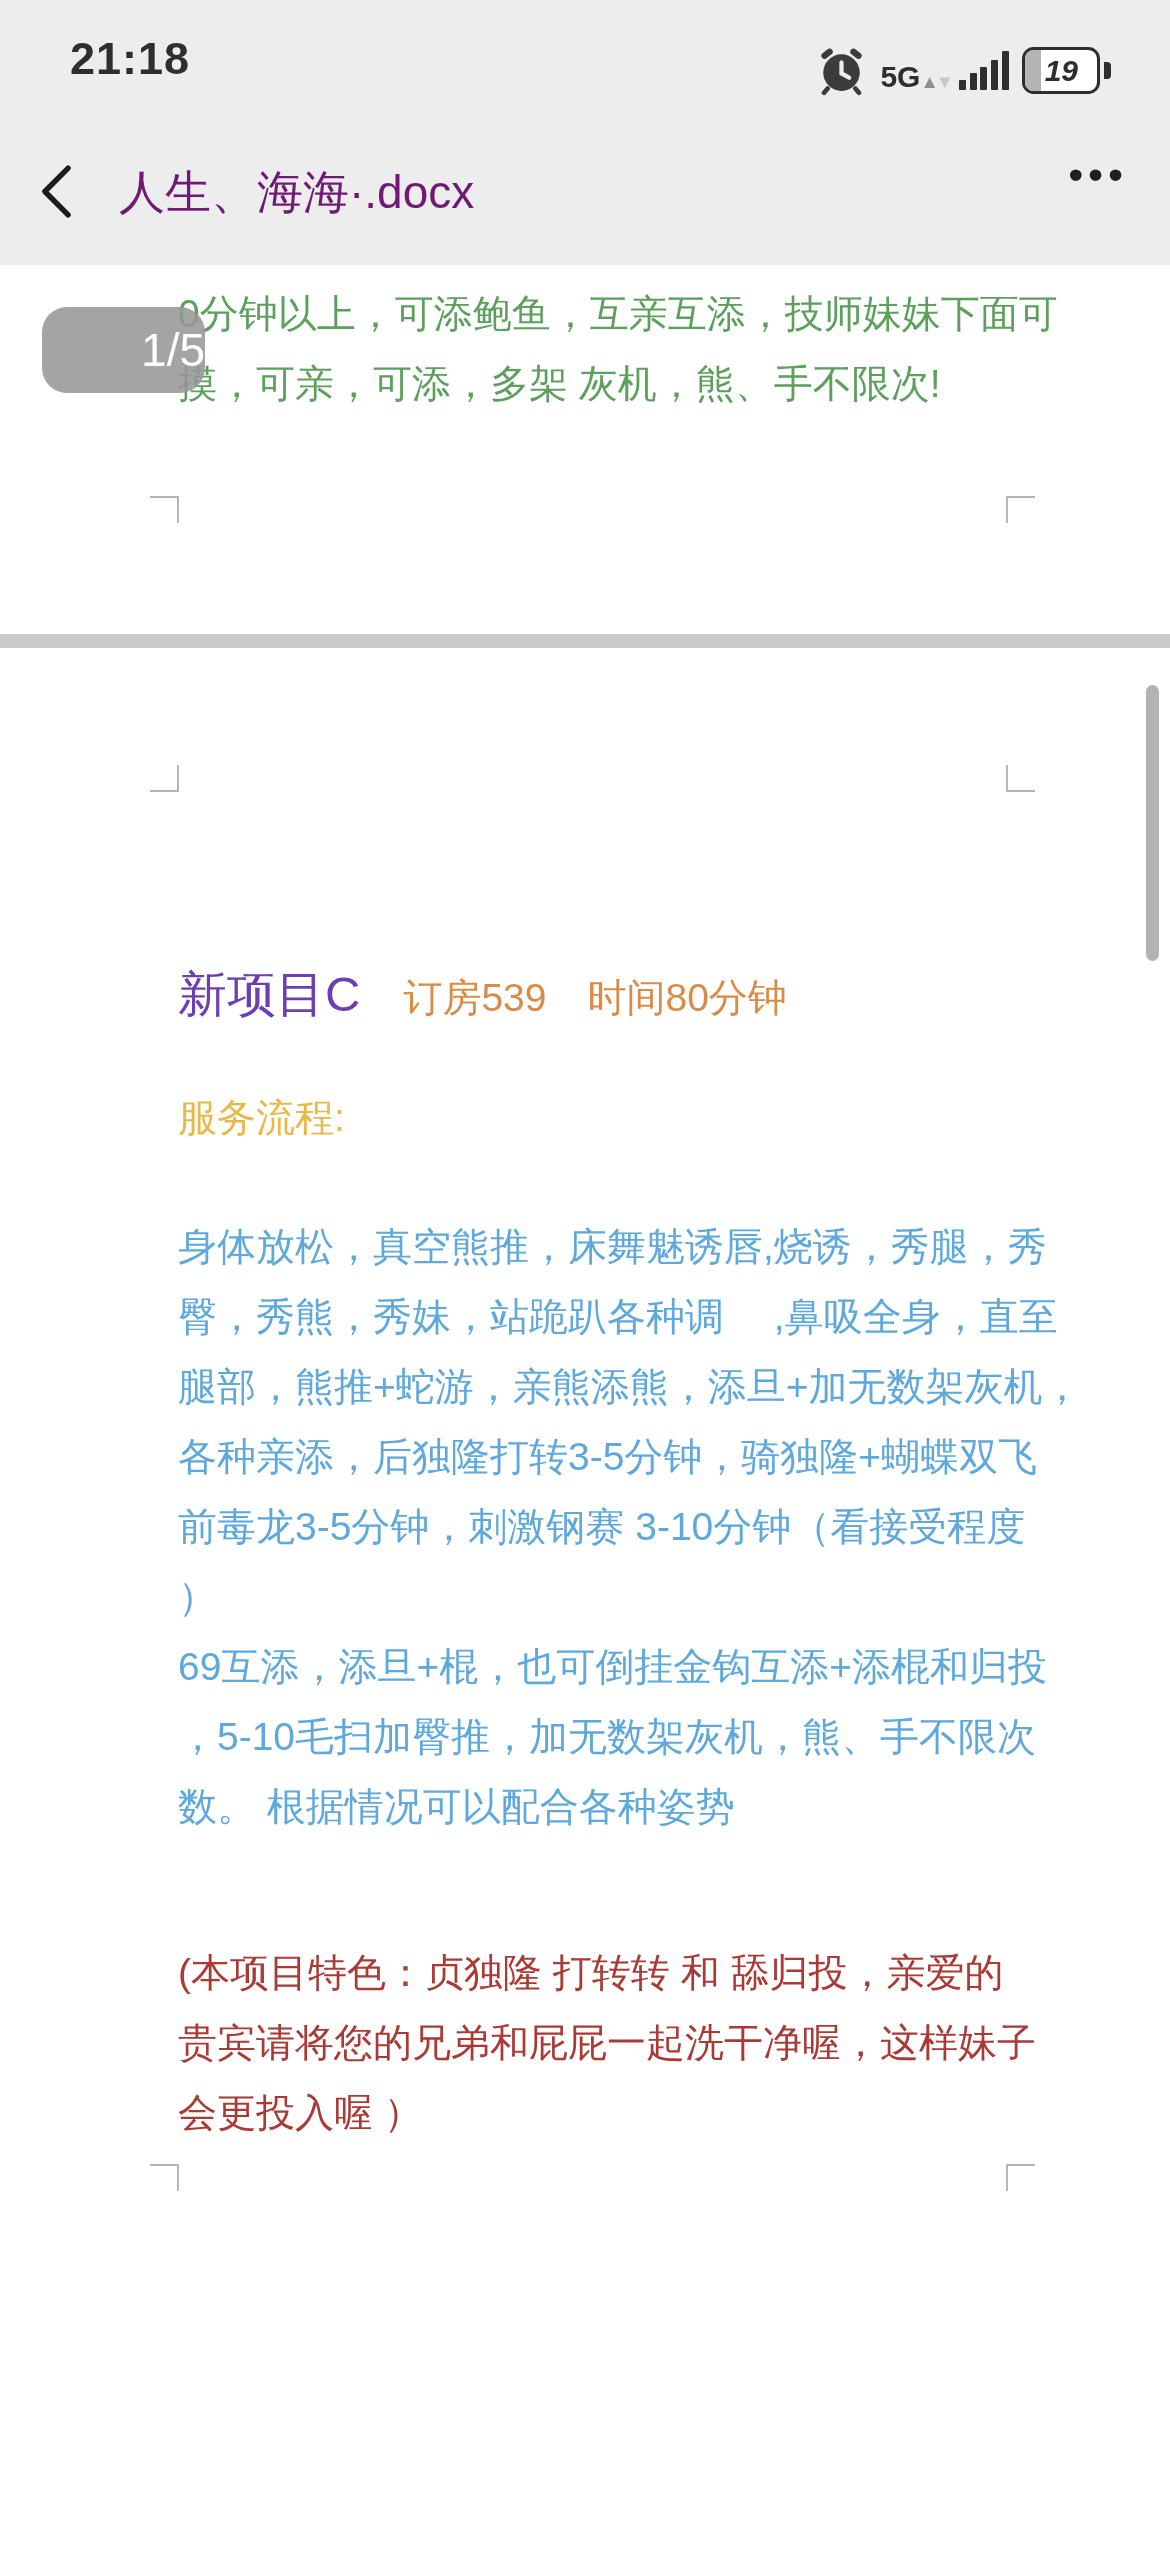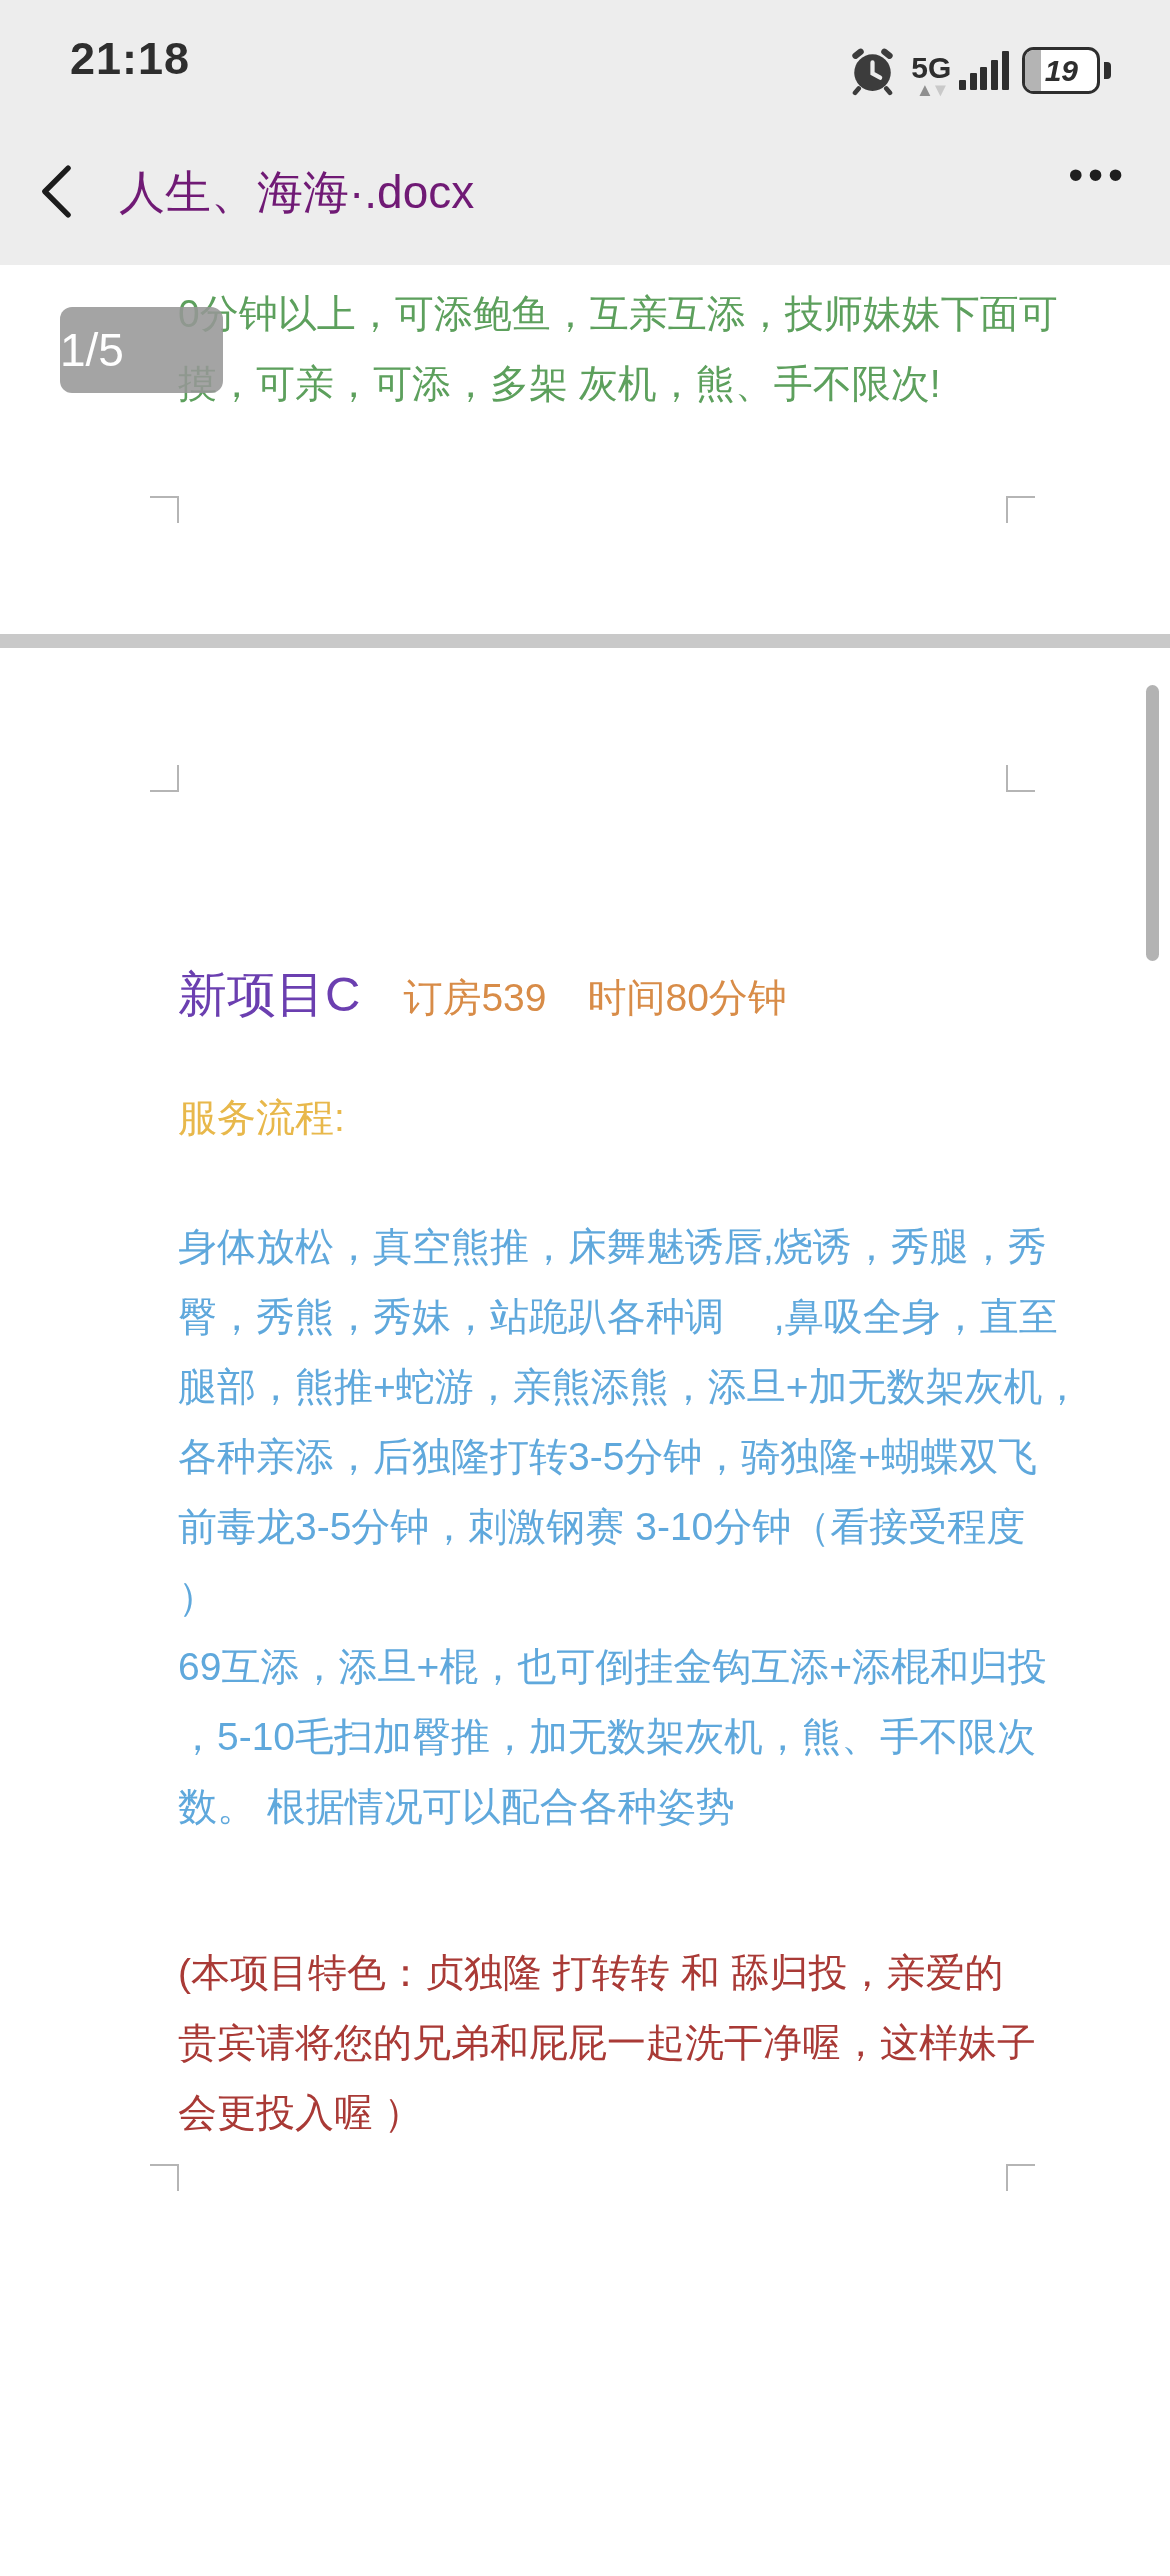--- a/index.html
+++ b/index.html
@@ -6,21 +6,21 @@
   .screen{
     position:relative;width:1171px;height:2225px;background:#fff;overflow:hidden;
     font-family:"Liberation Sans","DejaVu Sans",sans-serif;
     -webkit-font-smoothing:antialiased;
   }
   
   .header{position:absolute;left:0;top:0;width:1171px;height:265px;background:var(--header_bg);}
   .time{position:absolute;left:70px;top:33px;font-size:45px;font-weight:600;color:var(--ink);letter-spacing:1px;}
   .status-icons{position:absolute;right:60px;top:43px;height:55px;display:flex;align-items:center;gap:13.7px;}
   .alarm{width:51px;height:51px;}
-  .net{display:flex;flex-direction:column;align-items:center;line-height:1;margin-right:-5.9px;margin-top:12px;}
+  .net{display:flex;flex-direction:row;align-items:flex-end;line-height:1;margin-right:-5.9px;margin-top:12px;}
   .net-label{font-size:30px;font-weight:700;color:var(--ink);}
   .net-arrows{font-size:18.5px;letter-spacing:-2.9px;margin-top:-2px;}
   .net-arrows .up{color:#8f8f8f;} .net-arrows .dn{color:#c9c9c9;}
   .sigbars{display:flex;align-items:flex-end;gap:3.9px;height:39px;}
   .sigbars i{display:block;width:6.8px;background:var(--ink);border-radius:1px;}
   .battery{position:relative;width:72px;height:41px;border:3.9px solid var(--ink);border-radius:11.7px;
            display:flex;align-items:center;justify-content:center;overflow:hidden;background:#fff;}
   .battery-fill{position:absolute;left:0;top:0;bottom:0;width:15.6px;background:#b4b4b4;}
   .battery-num{position:relative;font-size:30px;font-weight:700;color:var(--ink);font-style:italic;}
   .battery-nub{width:6.8px;height:16.6px;background:var(--ink);border-radius:0 3.9px 3.9px 0;margin-left:-9.8px;}
@@ -29,23 +29,23 @@
   .nav-title{position:absolute;left:119px;top:35px;font-size:46px;color:#701a75;white-space:nowrap;}
   .more{position:absolute;right:43px;top:23.4px;font-size:43px;letter-spacing:4.9px;color:#1f1f1f;}
   
   .divider{position:absolute;left:0;width:1171px;background:var(--divider);}
   .divider.d1{top:634px;height:13.7px;}
   .divider.d2{top:2309px;height:12.7px;}
   .scrollbar{position:absolute;left:1146px;top:685px;width:12.7px;height:276px;border-radius:6.8px;background:var(--scrollbar);}
   .mark{position:absolute;width:29px;height:27px;box-sizing:border-box;}
   .mark.ht{border-top:2.9px solid var(--mark);} .mark.hb{border-bottom:2.9px solid var(--mark);}
   .mark.vl{border-left:2px solid var(--mark);} .mark.vr{border-right:2px solid var(--mark);}
-  .badge{position:absolute;left:60px;top:307px;width:163px;height:86px;border-radius:12px;
+  .badge{position:absolute;left:42px;top:307px;width:163px;height:86px;border-radius:25px;
          background:rgba(150,150,150,0.87);color:#fff;font-size:46px;
-         display:flex;align-items:center;justify-content:flex-start;z-index:5;}
+         display:flex;align-items:center;justify-content:flex-end;z-index:5;}
   
   .txtblock{position:absolute;left:178px;line-height:70px;font-size:39px;white-space:nowrap;}
   .green-block{top:279px;color:var(--green);}
   .blue-block{top:1212px;color:var(--blue);}
   .red-block{top:1938px;color:var(--red);}
   .heading{position:absolute;left:178px;top:962px;white-space:nowrap;}
   .heading .h-title{font-size:49px;color:var(--purple);margin-right:43px;}
   .heading .h-sub{font-size:39px;color:var(--orange);margin-right:41px;}
   .section-label{position:absolute;left:178px;top:1091px;font-size:39px;color:var(--yellow);}
 </style>

